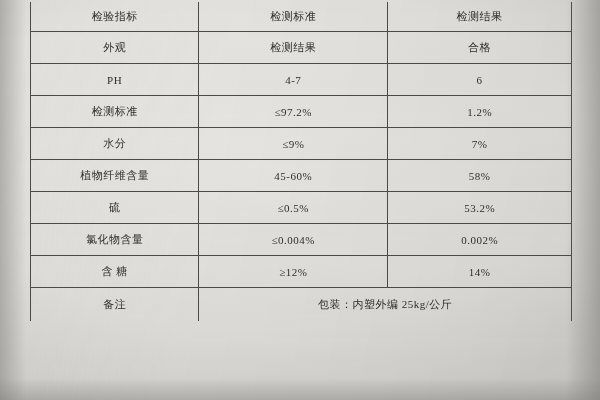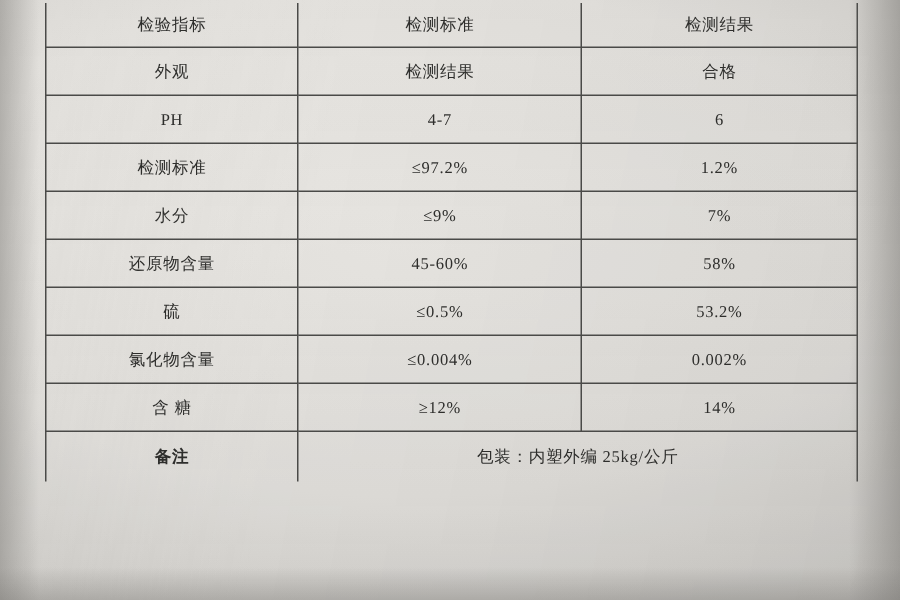--- a/index.html
+++ b/index.html
@@ -92,21 +92,20 @@
   td.result {
     color: #3a3a38;
   }
   
   tr.remark td {
     height: 33px;
     border-bottom: none;
   }
   td.remark-label {
     letter-spacing: 3px;
-    font-weight: bold;
   }
   td.remark-value {
     text-align: left;
     padding-left: 26px;
     letter-spacing: 0.6px;
     font-size: 14.5px;
   }
 </style>
 </head>
 <body>
@@ -137,21 +136,21 @@
           <td class="label">检测标准</td>
           <td>≤97.2%</td>
           <td class="result">1.2%</td>
         </tr>
         <tr>
           <td class="label">水分</td>
           <td>≤9%</td>
           <td class="result">7%</td>
         </tr>
         <tr>
-          <td class="label">还原物含量</td>
+          <td class="label">植物纤维含量</td>
           <td>45-60%</td>
           <td class="result">58%</td>
         </tr>
         <tr>
           <td class="label">硫</td>
           <td>≤0.5%</td>
           <td class="result">53.2%</td>
         </tr>
         <tr>
           <td class="label">氯化物含量</td>

